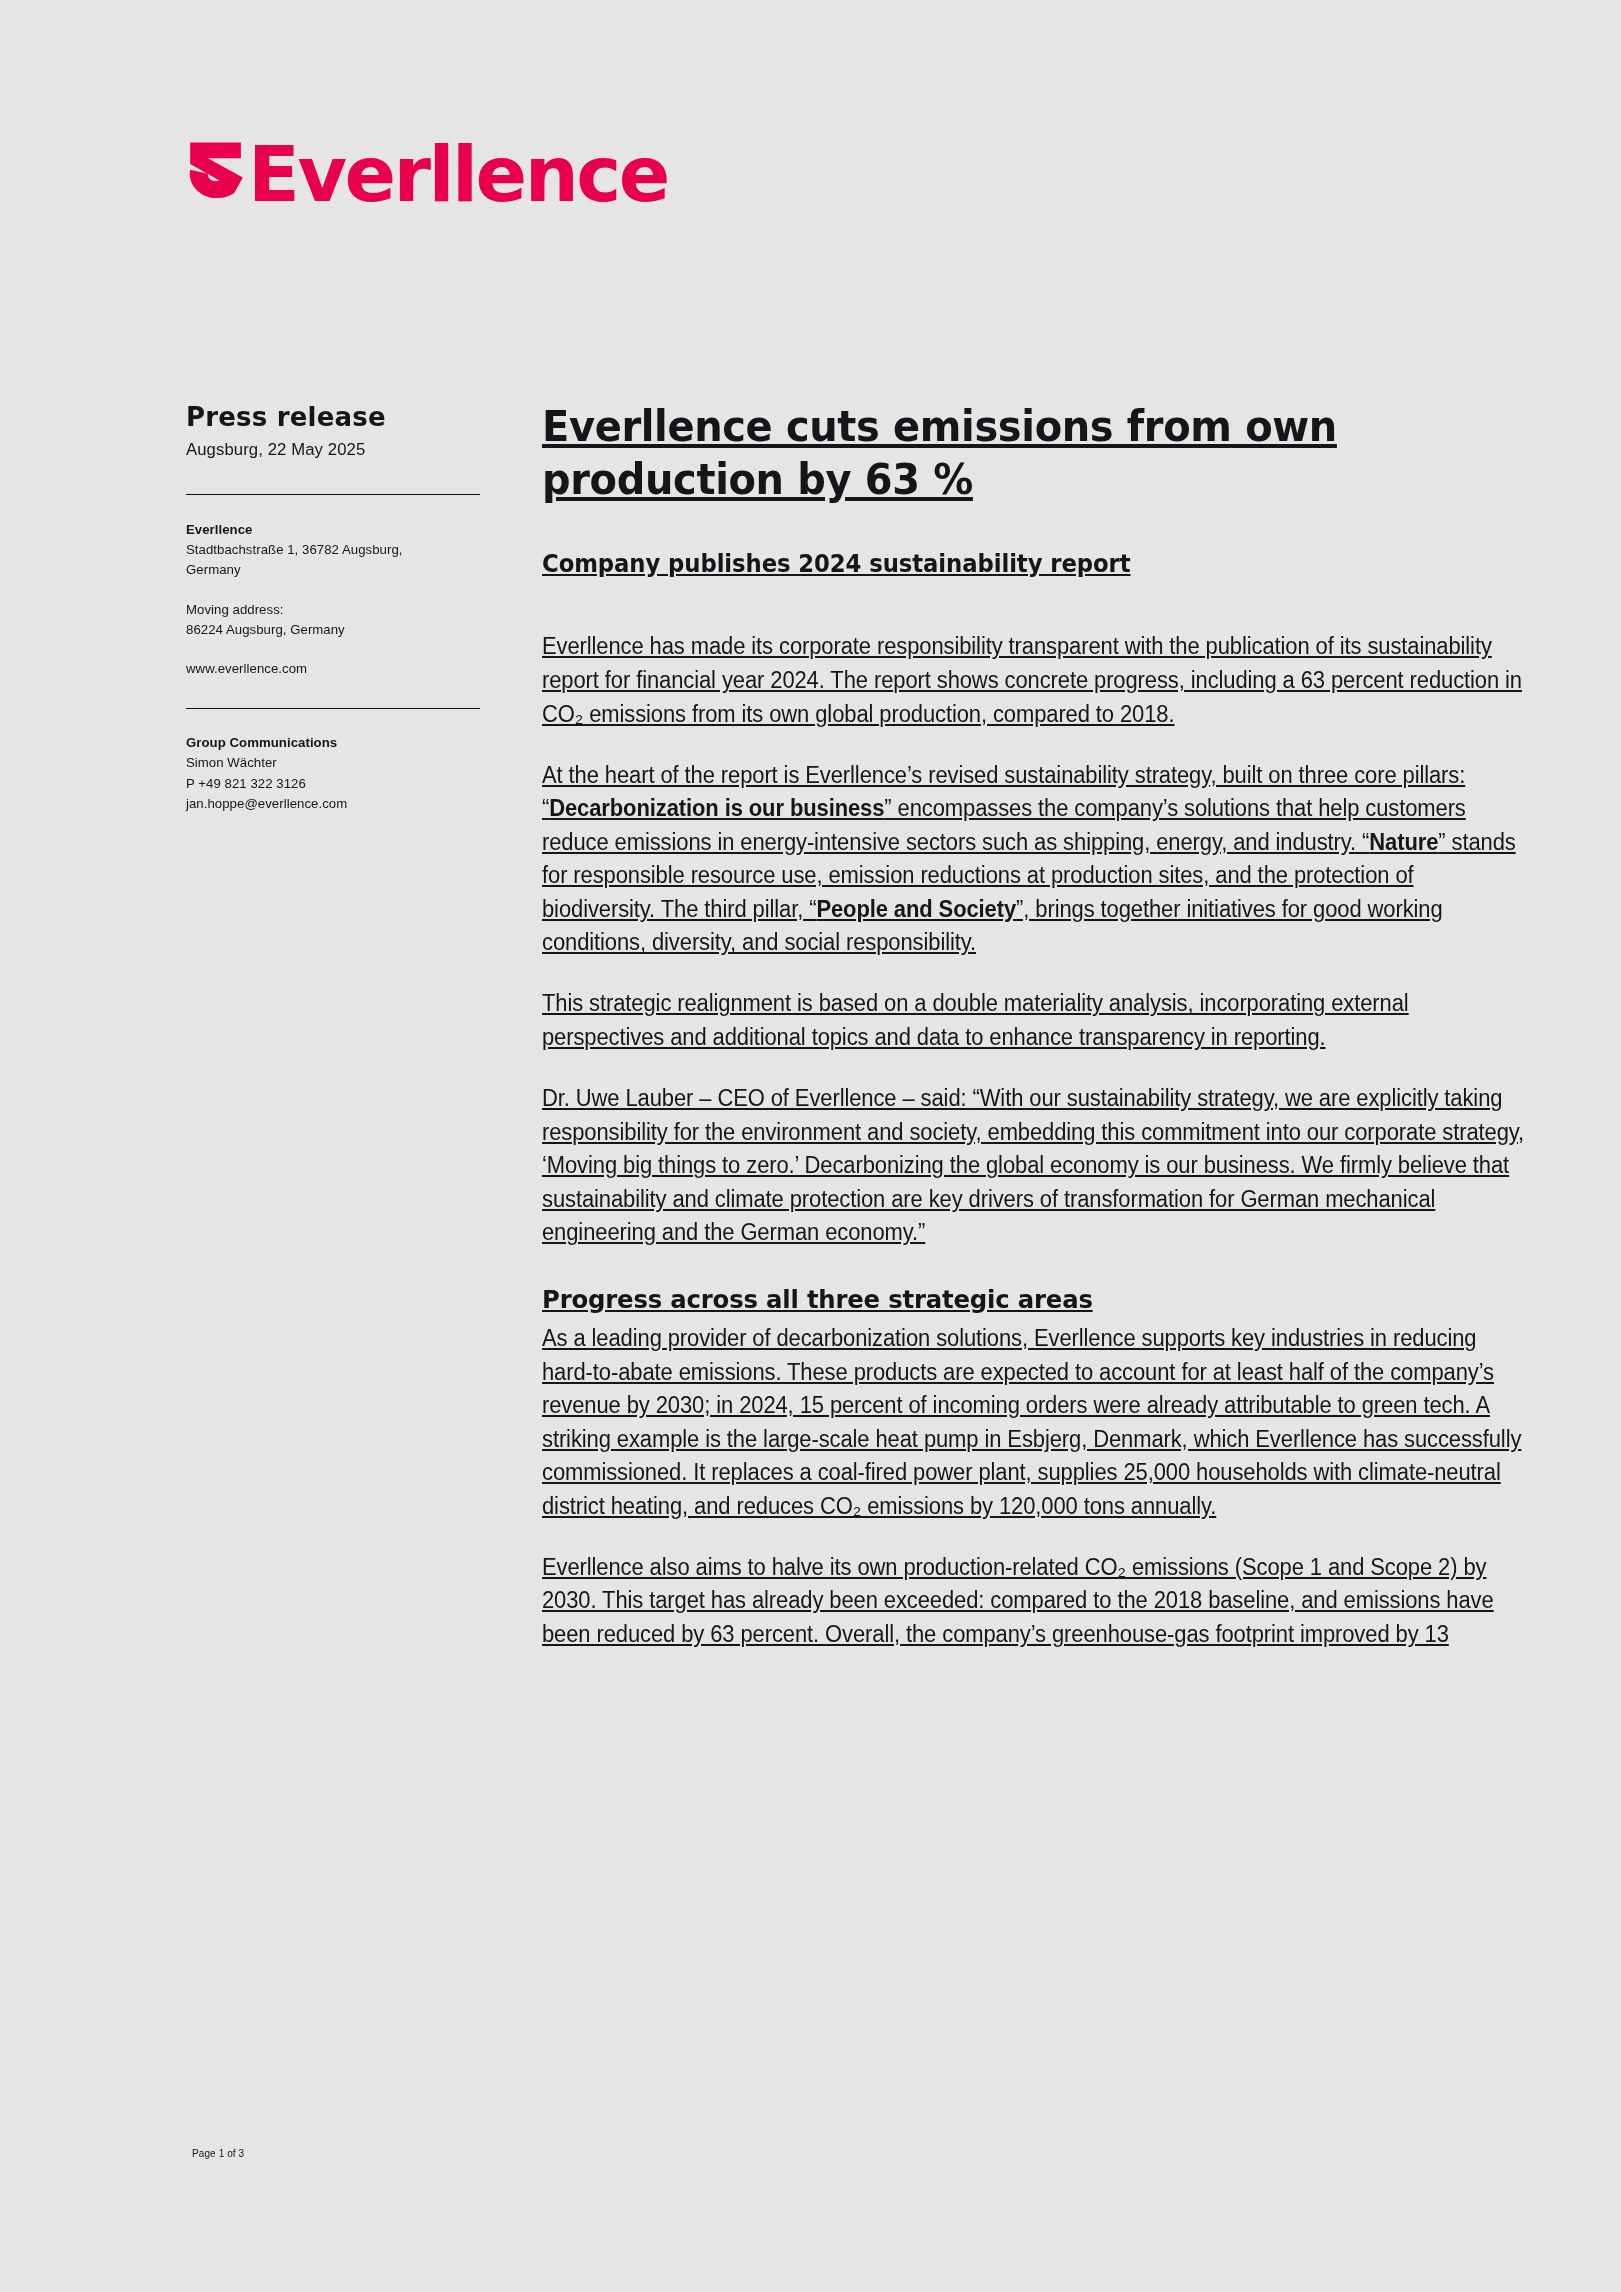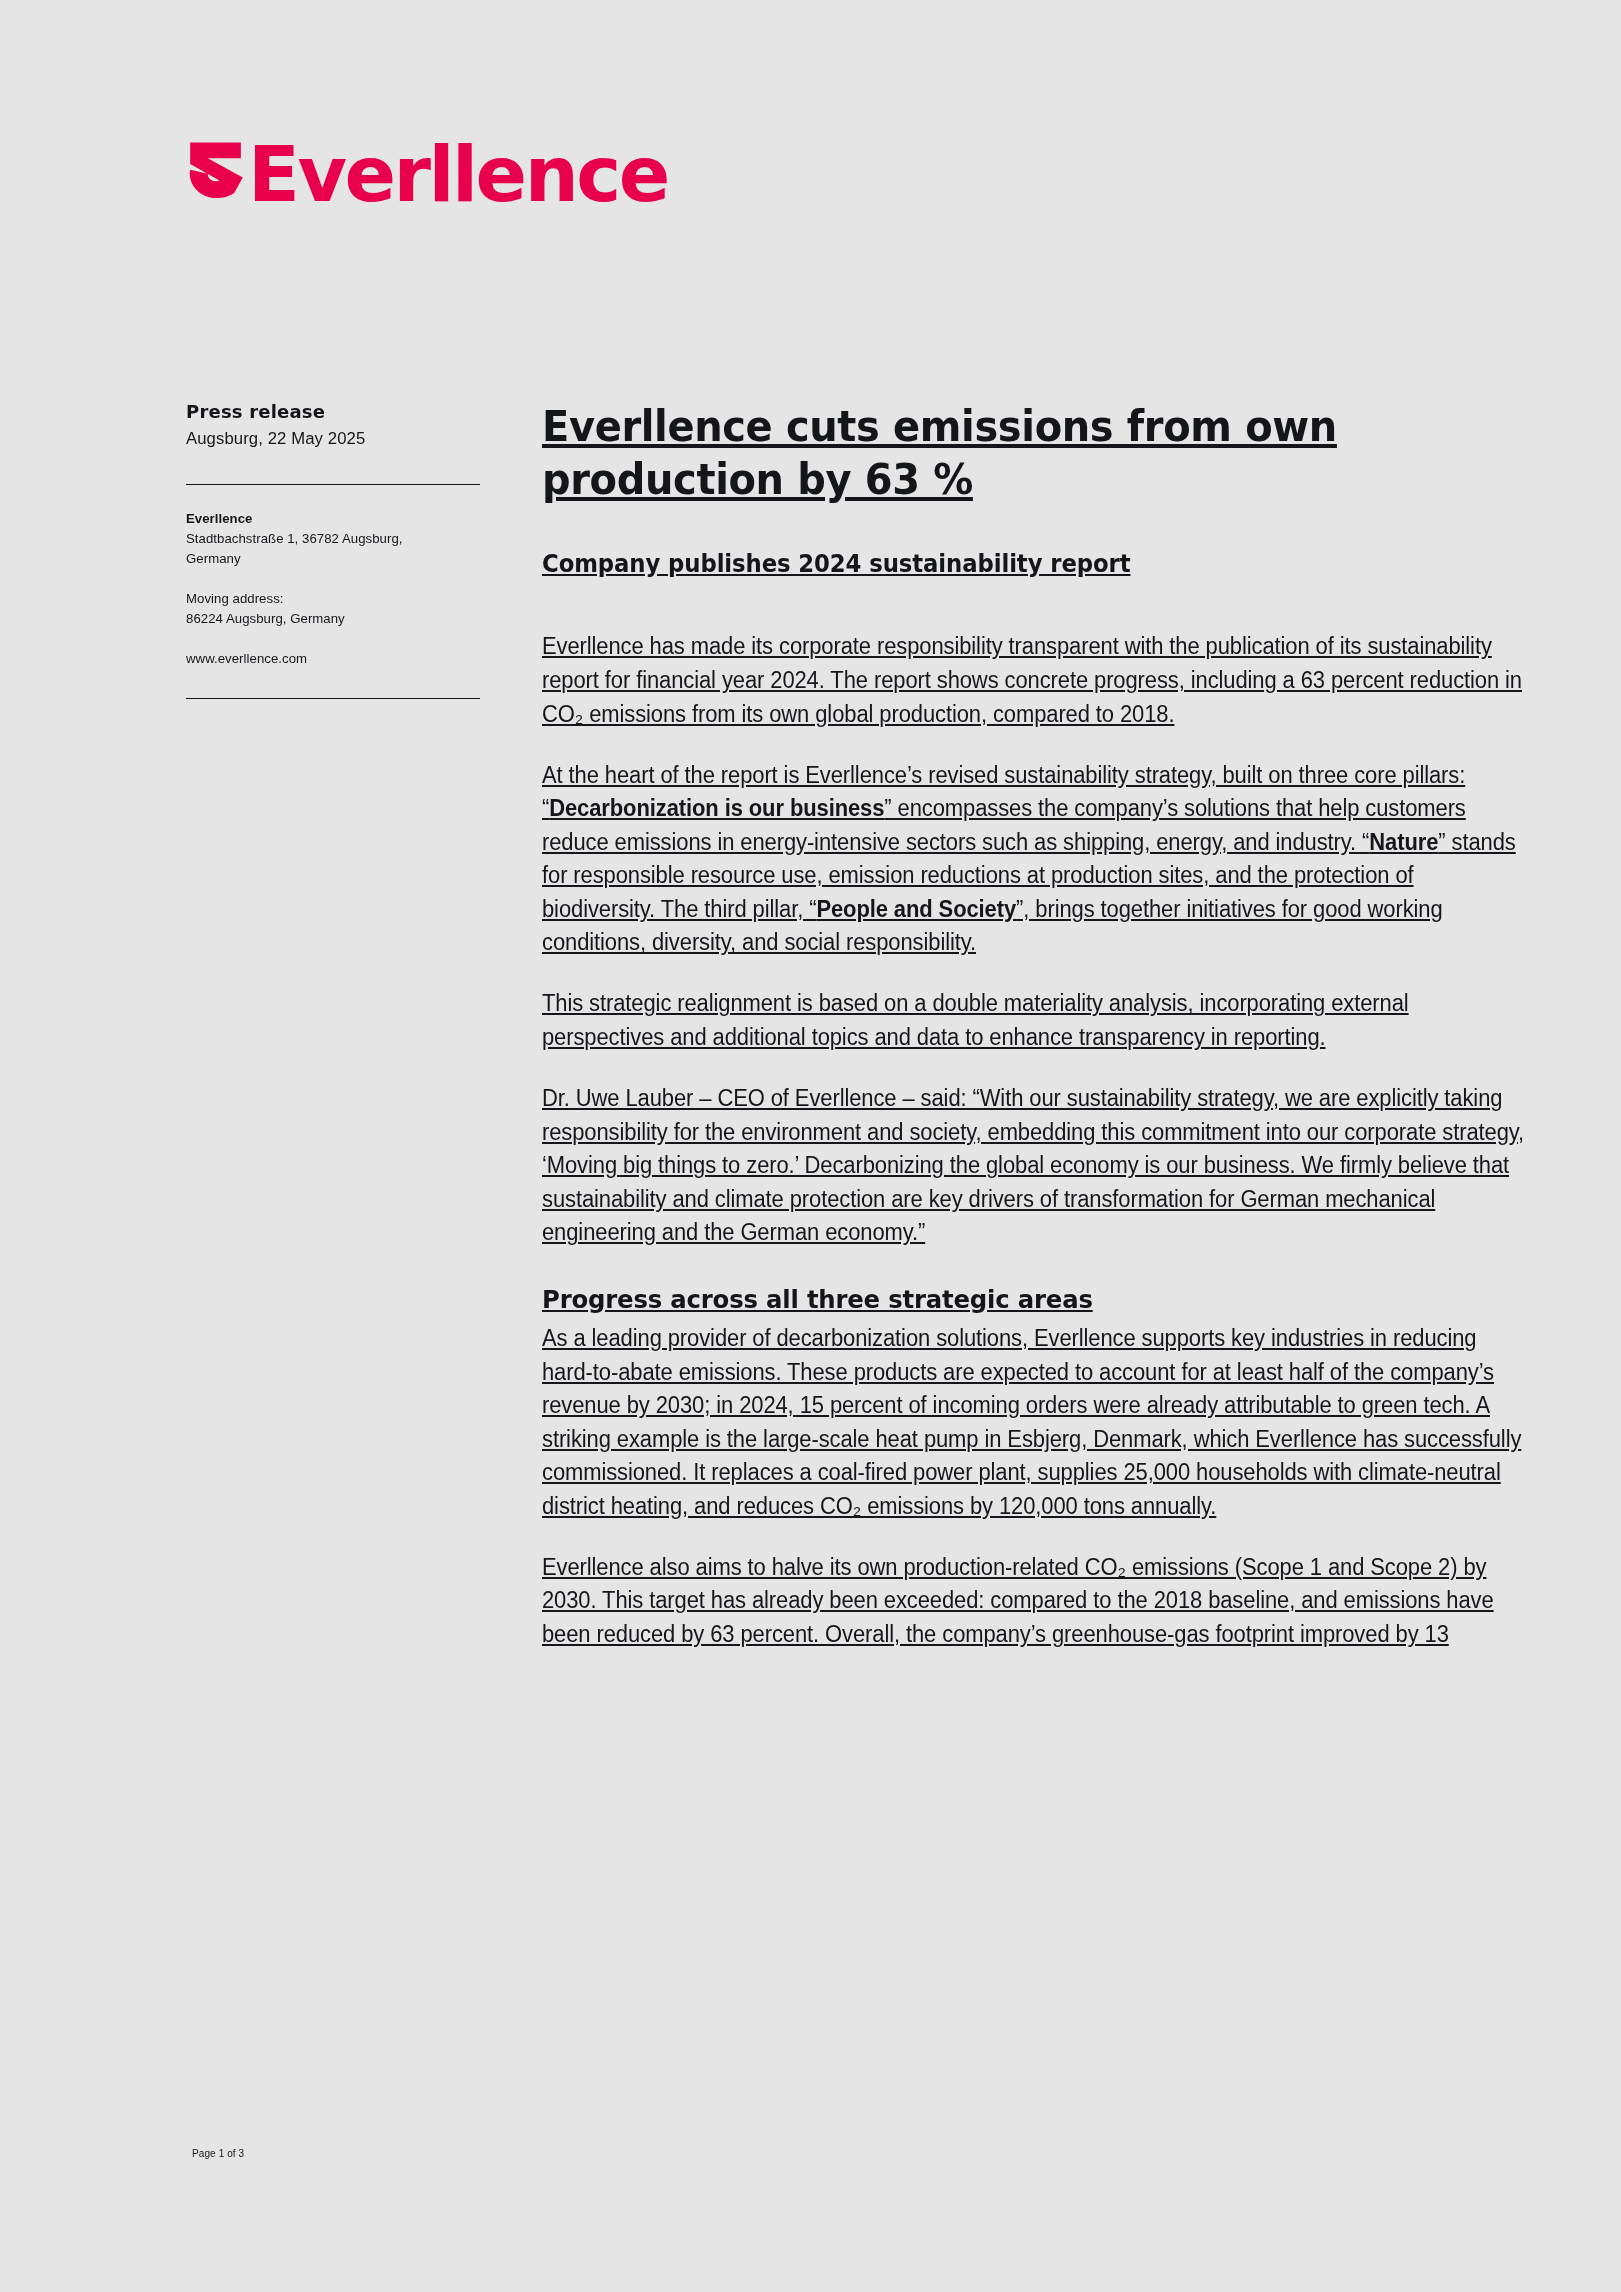--- a/index.html
+++ b/index.html
@@ -44,21 +44,21 @@
   
   .sidebar {
     position: absolute;
     left: 186px;
     top: 400px;
     width: 294px;
   }
   .side-title {
     font-family: "DejaVu Sans", sans-serif;
     font-weight: 700;
-    font-size: 18px;
+    font-size: 26px;
     line-height: 1.35;
     letter-spacing: 0.2px;
     color: #15161a;
     margin: 0 0 2.9px 0;
   }
   .side-date {
     font-size: 16.7px;
     line-height: 1.4;
     letter-spacing: 0.1px;
     color: #15161a;
@@ -187,20 +187,26 @@
       <div>Germany</div>
       <div class="addr-gap"></div>
       <div>Moving address:</div>
       <div>86224 Augsburg, Germany</div>
       <div class="addr-gap"></div>
       <div>www.everllence.com</div>
     </div>
 
     <hr class="rule2">
 
+    <div class="contact-block">
+      <div class="b">Group Communications</div>
+      <div>Simon Wächter</div>
+      <div>P +49 821 322 3126</div>
+      <div>jan.hoppe@everllence.com</div>
+    </div>
   </div>
 
   <div class="main">
     <h1 class="headline">Everllence cuts emissions from own production by 63 %</h1>
     <h2 class="subhead">Company publishes 2024 sustainability report</h2>
 
     <div class="body-block">
 
       <p class="para"><span>Everllence has made its corporate responsibility transparent with the publication of its sustainability report for financial year 2024. The report shows concrete progress, including a 63 percent reduction in CO₂ emissions from its own global production, compared to 2018.</span></p>
 

